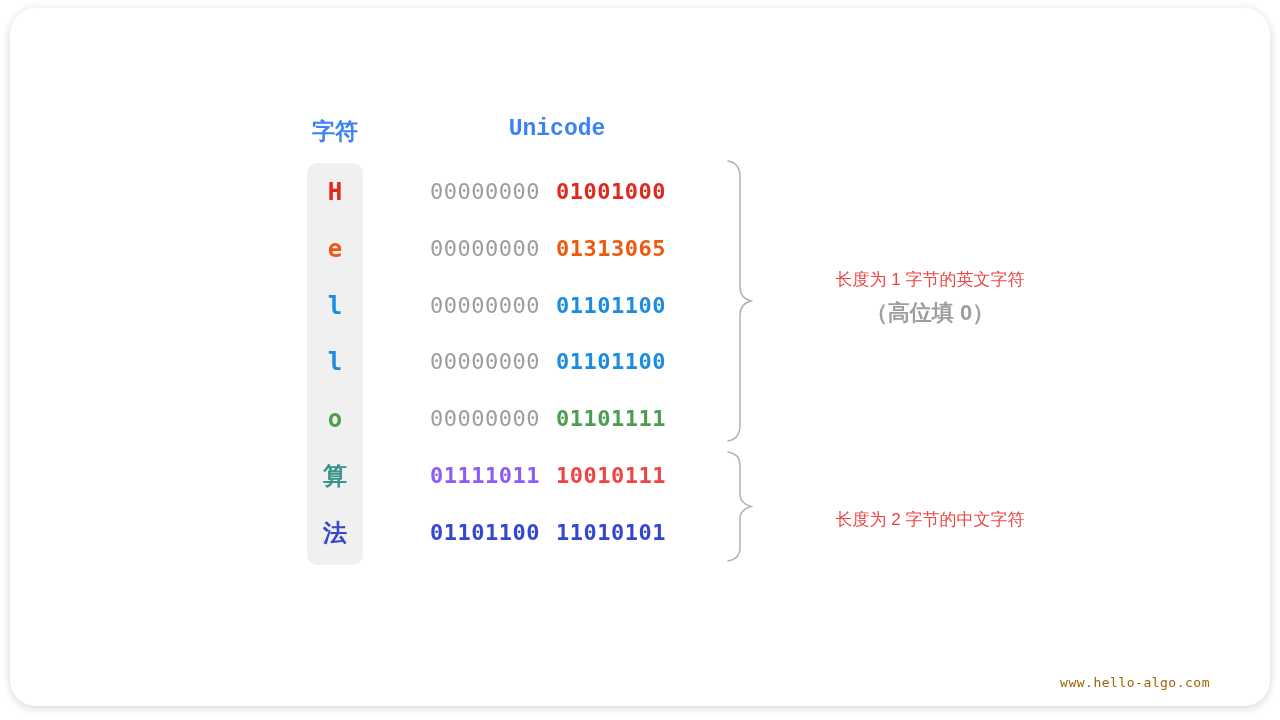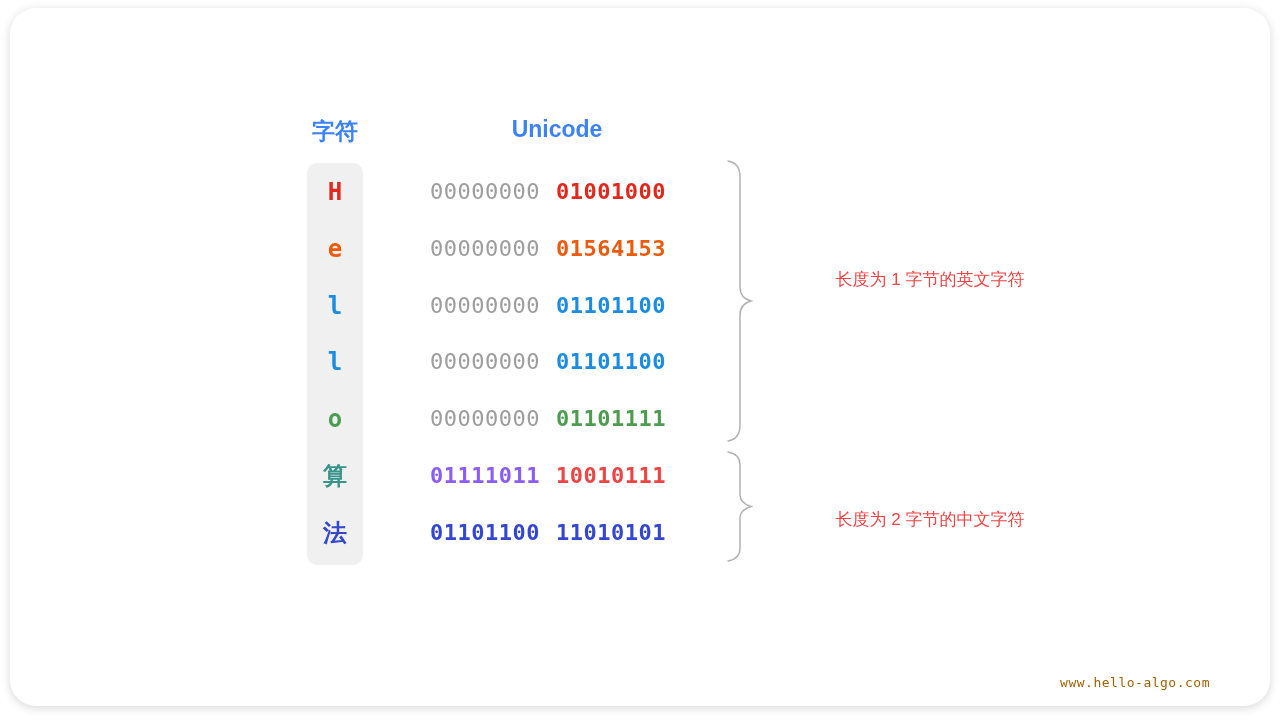--- a/index.html
+++ b/index.html
@@ -10,21 +10,21 @@
   .card {
     position:absolute; left:10px; top:8px; right:10px; bottom:14px;
     background:#ffffff; border-radius:26px;
     box-shadow:0 2px 10px rgba(0,0,0,0.16);
   }
   .hdr {
     position:absolute; top:116px; font-size:23px; font-weight:bold; color:#3b82f6;
     text-align:center; white-space:nowrap;
   }
   .hdr-char { left:290px; width:90px; }
-  .hdr-unicode { left:457px; width:200px; font-family:Liberation Sans, sans-serif; }
+  .hdr-unicode { left:457px; width:200px; font-family:Liberation Mono, monospace; }
   .char-col-bg {
     position:absolute; left:307px; top:163px; width:56px; height:402px;
     background:#f0f0f0; border-radius:10px;
   }
   .row { position:absolute; left:0; width:1280px; height:30px; line-height:30px; }
   .row .ch {
     position:absolute; left:307px; width:56px; text-align:center;
     font-family:"DejaVu Sans Mono", monospace; font-weight:bold; font-size:24px;
   }
   .row .b {
@@ -60,21 +60,21 @@
 <div class="char-col-bg"></div>
 
 <div class="row" style="top:177px">
   <span class="ch" style="color: rgb(224, 41, 28);">H</span>
   <span class="b b1 dim" style="color: rgb(157, 157, 157);">00000000</span>
   <span class="b b2" style="color: rgb(224, 41, 28);">01001000</span>
 </div>
 <div class="row" style="top:234px">
   <span class="ch" style="color: rgb(236, 90, 14);">e</span>
   <span class="b b1 dim" style="color: rgb(157, 157, 157);">00000000</span>
-  <span class="b b2" style="color: rgb(236, 90, 14);">01564153</span>
+  <span class="b b2" style="color: rgb(236, 90, 14);">01313065</span>
 </div>
 <div class="row" style="top:291px">
   <span class="ch" style="color: rgb(27, 140, 224);">l</span>
   <span class="b b1 dim" style="color: rgb(157, 157, 157);">00000000</span>
   <span class="b b2" style="color: rgb(27, 140, 224);">01101100</span>
 </div>
 <div class="row" style="top:347px">
   <span class="ch" style="color: rgb(27, 140, 224);">l</span>
   <span class="b b1 dim" style="color: rgb(157, 157, 157);">00000000</span>
   <span class="b b2" style="color: rgb(27, 140, 224);">01101100</span>
@@ -98,19 +98,20 @@
 <svg class="brace" style="top:160px" width="26" height="282" viewBox="0 0 26 282">
   <path d="M1,1 Q13,3 13,17 L13,127 Q13,138 24,141 Q13,144 13,155 L13,265 Q13,279 1,281" fill="none" stroke="#b3b3b3" stroke-width="1.5" stroke-linecap="round"></path>
 </svg>
 
 <svg class="brace" style="top:451px" width="26" height="111" viewBox="0 0 26 111">
   <path d="M1,1 Q13,3 13,14 L13,44 Q13,52 24,55.5 Q13,59 13,67 L13,97 Q13,108 1,110" fill="none" stroke="#b3b3b3" stroke-width="1.5" stroke-linecap="round"></path>
 </svg>
 
 <div class="anno anno1">
   <div class="l1">长度为 1 字节的英文字符</div>
+  <div class="l2">（高位填 0）</div>
 </div>
 
 <div class="anno anno2">
   <div class="l1">长度为 2 字节的中文字符</div>
 </div>
 
 <div class="watermark">www.hello-algo.com</div>
 
 </body></html>

